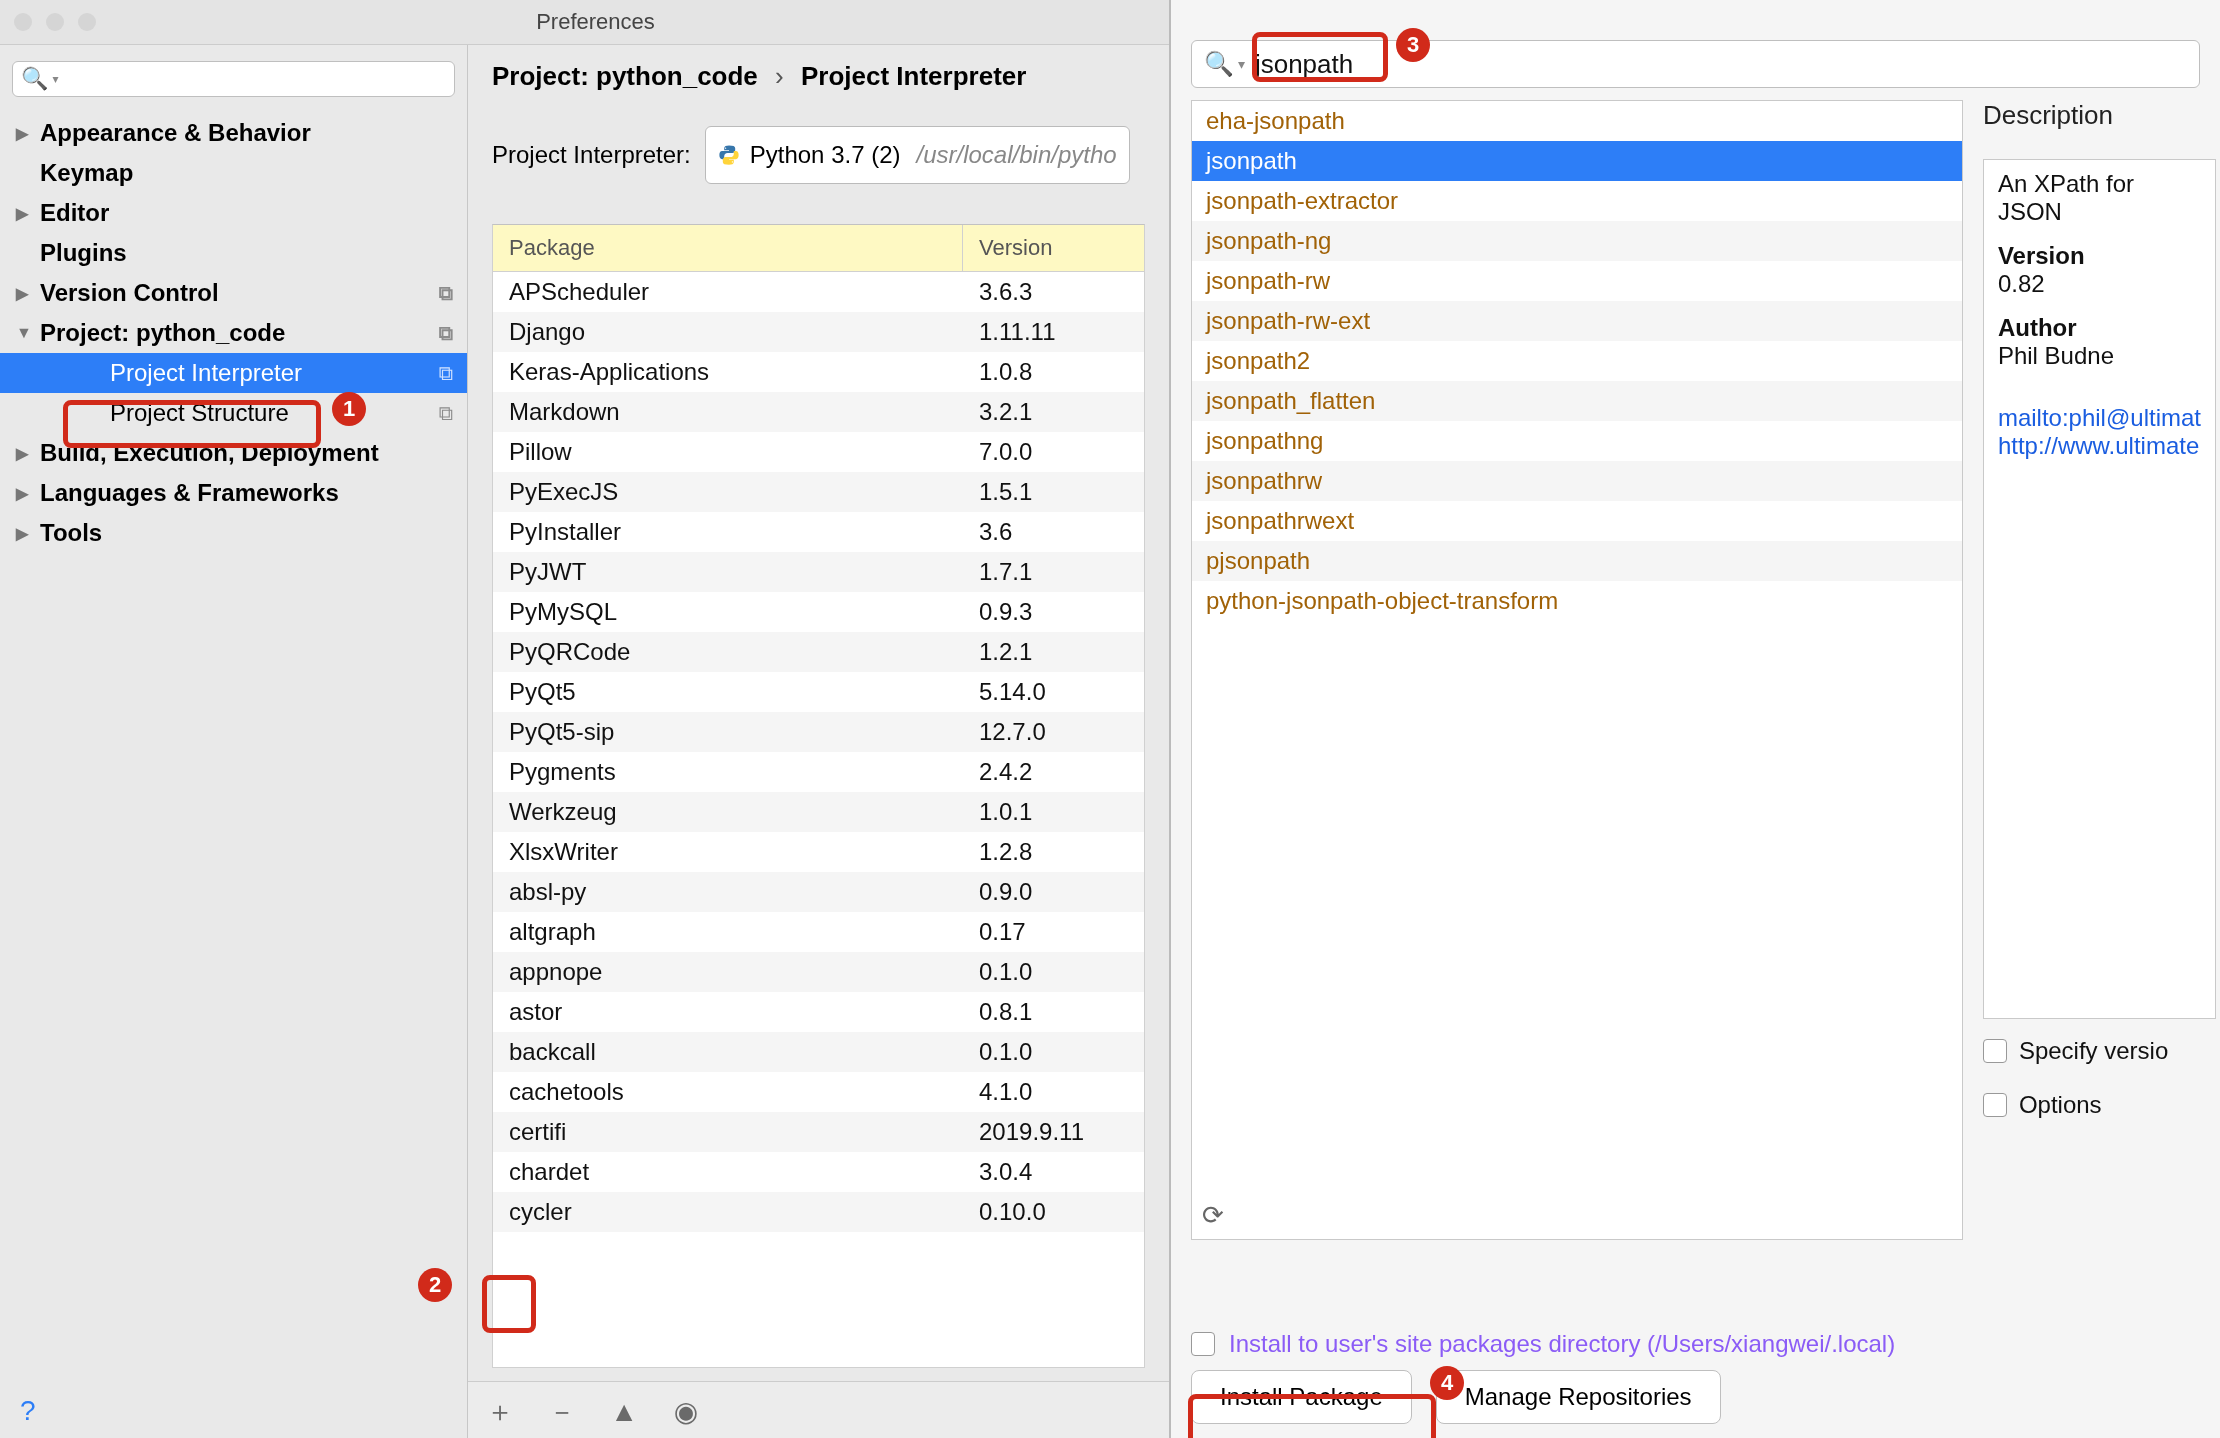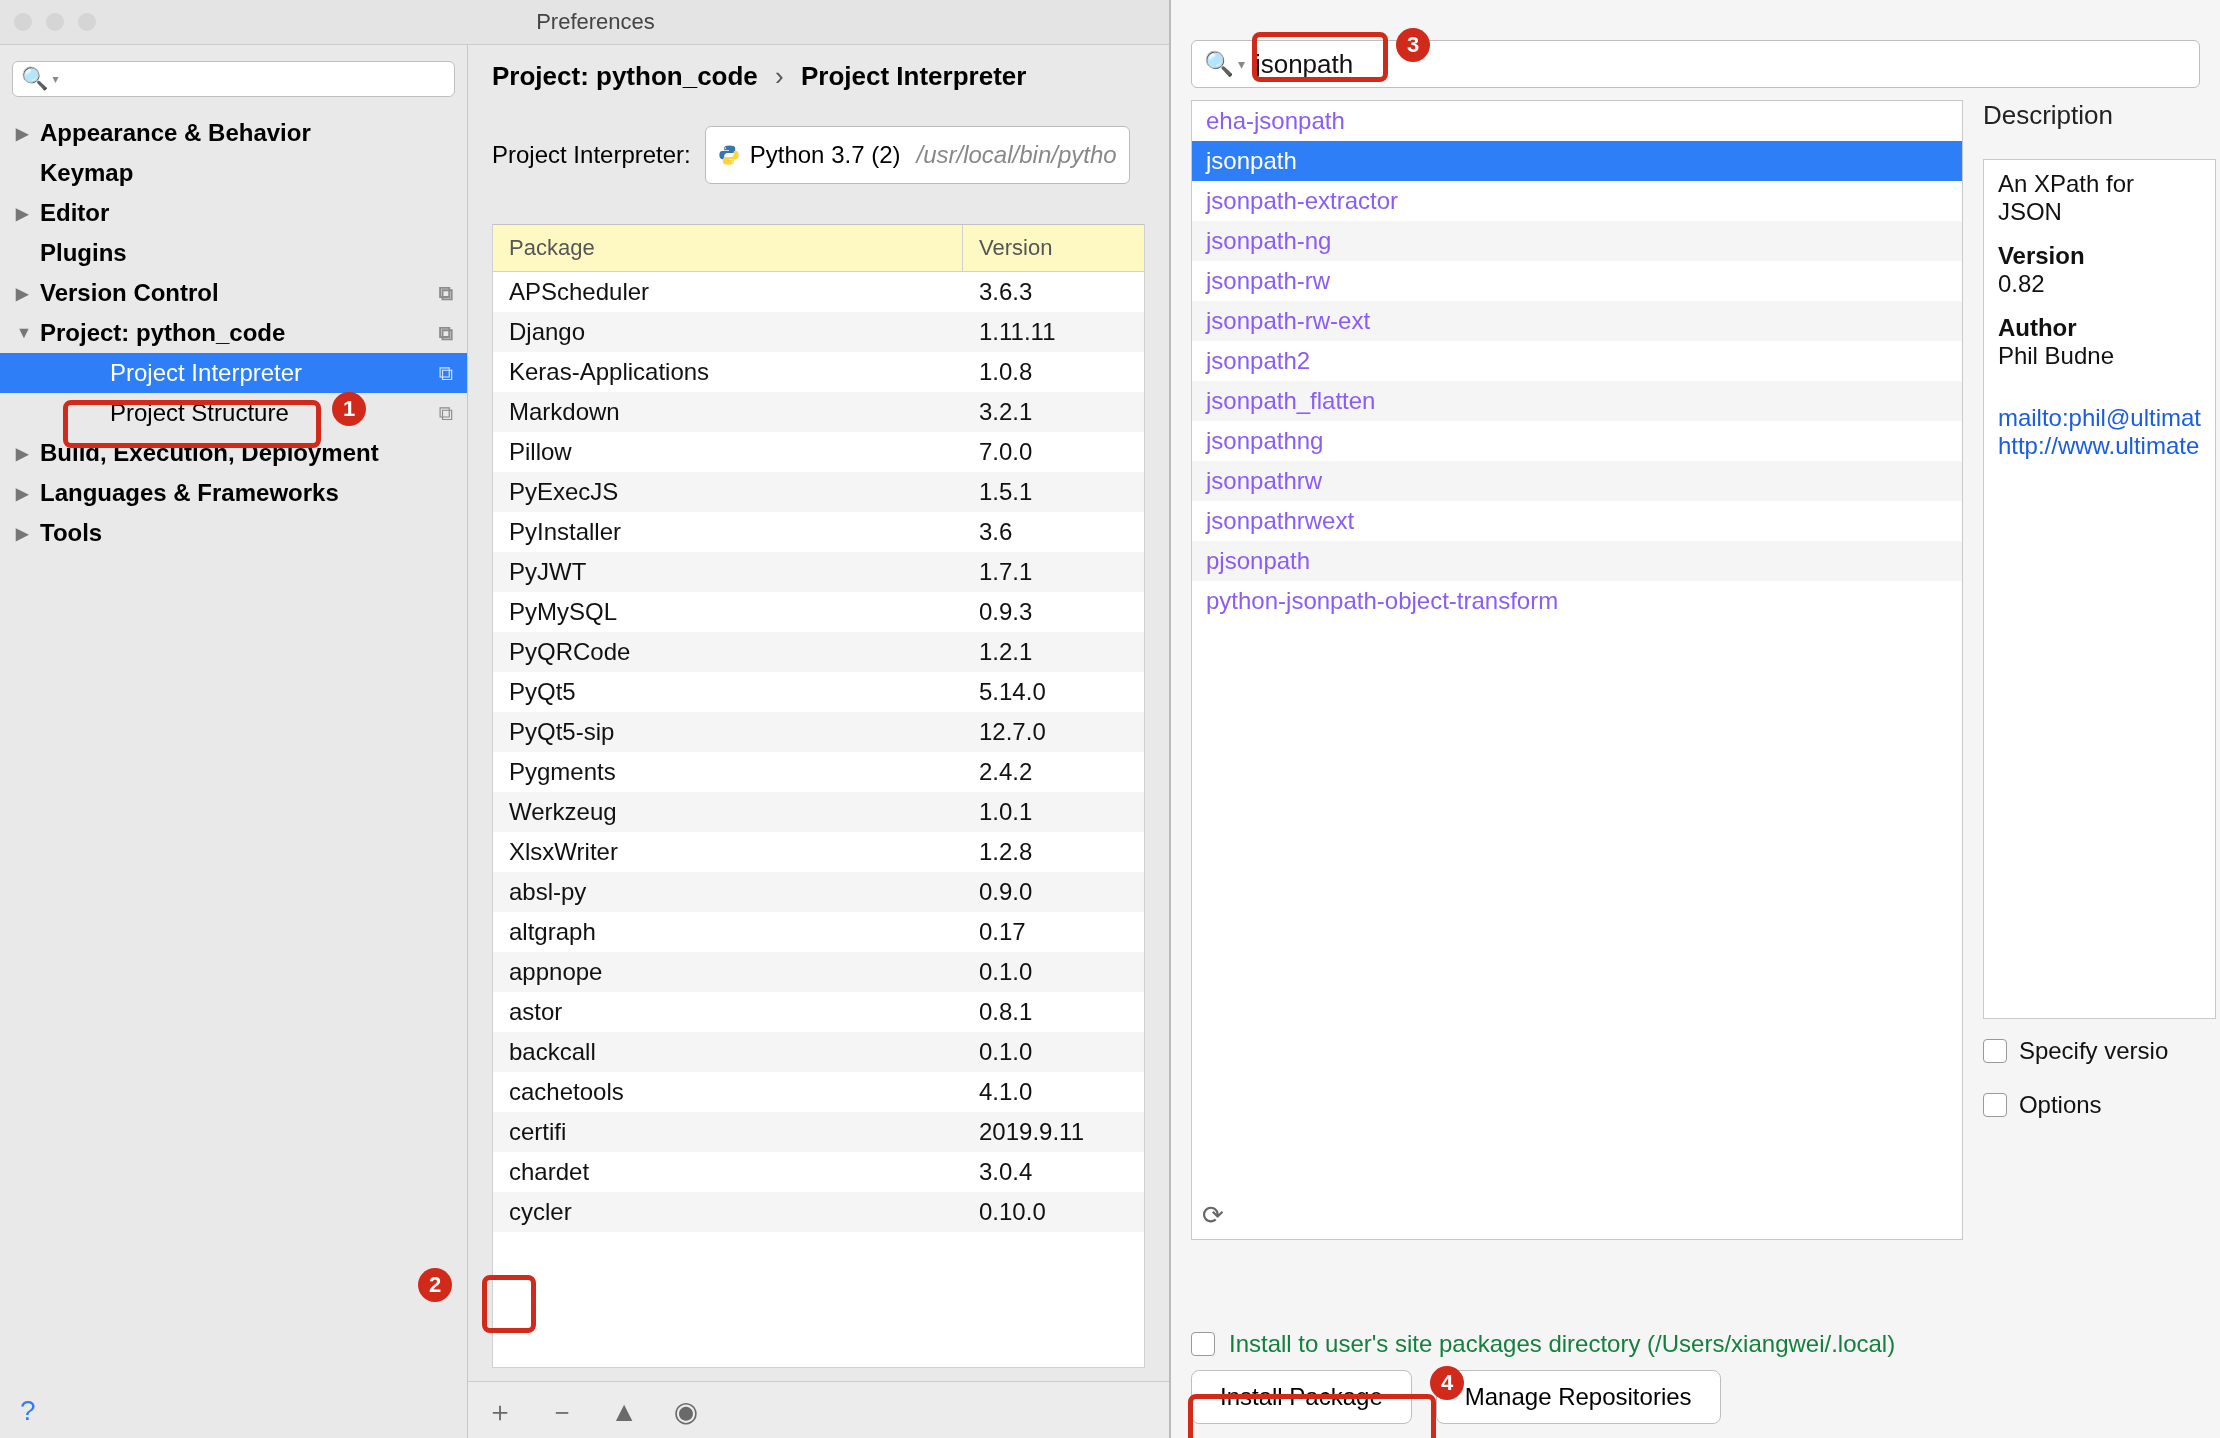--- a/index.html
+++ b/index.html
@@ -47,35 +47,35 @@
 .tool-btn { width: 36px; height: 36px; display: flex; align-items: center; justify-content: center; }
 
 
 .avail-panel { position: absolute; left: 1170px; top: 0; right: 0; height: 1438px; background: #f5f5f5; border-left: 1px solid #bbb; }
 .avail-search { margin: 40px 20px 12px 20px; height: 48px; border: 1px solid #bfbfbf; border-radius: 6px; background: #fff; display: flex; align-items: center; padding: 0 12px; font-size: 26px; color: #111; }
 .avail-search .mag { color: #888; margin-right: 4px; font-size: 24px; }
 .avail-search .caret { color: #888; font-size: 14px; margin-right: 10px; }
 
 .avail-body { display: flex; margin: 4px 0 0 20px; }
 .avail-list { width: 810px; border: 1px solid #c9c9c9; background: #fff; height: 1140px; overflow: hidden; position: relative; }
-.avail-row { padding: 6px 14px; font-size: 24px; color: #8b5cf6; }
+.avail-row { padding: 6px 14px; font-size: 24px; color: #a16207; }
 .avail-row:nth-child(even){ background:#f5f5f5; }
 .avail-row.selected { background: #2d7ef7; color: #fff; }
 .avail-refresh { position: absolute; bottom: 8px; left: 10px; color: #666; font-size: 26px; }
 
 .desc-panel { margin-left: 20px; flex: 1; font-size: 24px; color: #111; padding-right: 4px; }
 .desc-title { font-size: 26px; font-weight: 400; color: #222; margin-bottom: 28px; }
 .desc-block { border: 1px solid #c9c9c9; background: #fff; padding: 10px 14px; height: 860px; overflow: hidden; }
 .desc-block .label { font-weight: 700; margin-top: 16px; }
 .desc-block .link { color: #1a5de0; }
 .desc-checks { margin-top: 18px; display: flex; flex-direction: column; gap: 26px; }
 .check-row { display: flex; align-items: center; gap: 12px; font-size: 24px; }
 .cbox { width: 24px; height: 24px; border: 1px solid #999; border-radius: 4px; background: #fff; }
 
-.install-note { position: absolute; bottom: 80px; left: 20px; display: flex; align-items: center; gap: 14px; font-size: 24px; color: #15803d; justify-content: center; }
+.install-note { position: absolute; bottom: 80px; left: 20px; display: flex; align-items: center; gap: 14px; font-size: 24px; color: #8b5cf6; justify-content: center; }
 .bottom-buttons { position: absolute; bottom: 14px; left: 20px; display: flex; gap: 24px; }
 .osx-btn { background: #fff; border: 1px solid #bfbfbf; border-radius: 8px; padding: 12px 28px; font-size: 24px; cursor: default; }
 
 .help-btn { position: absolute; bottom: 14px; left: 20px; font-size: 28px; color: #2d7ef7; }
 
 
 .ann-box { position: absolute; border: 5px solid #d12a1a; border-radius: 8px; pointer-events: none; }
 .ann-badge { position: absolute; width: 34px; height: 34px; border-radius: 50%; background: #d12a1a; color: #fff; font-weight: 700; display: flex; align-items: center; justify-content: center; font-size: 22px; pointer-events: none; }
 
 .watermark { position: absolute; bottom: 14px; right: 18px; color: rgba(120,120,120,.35); font-size: 20px; }

